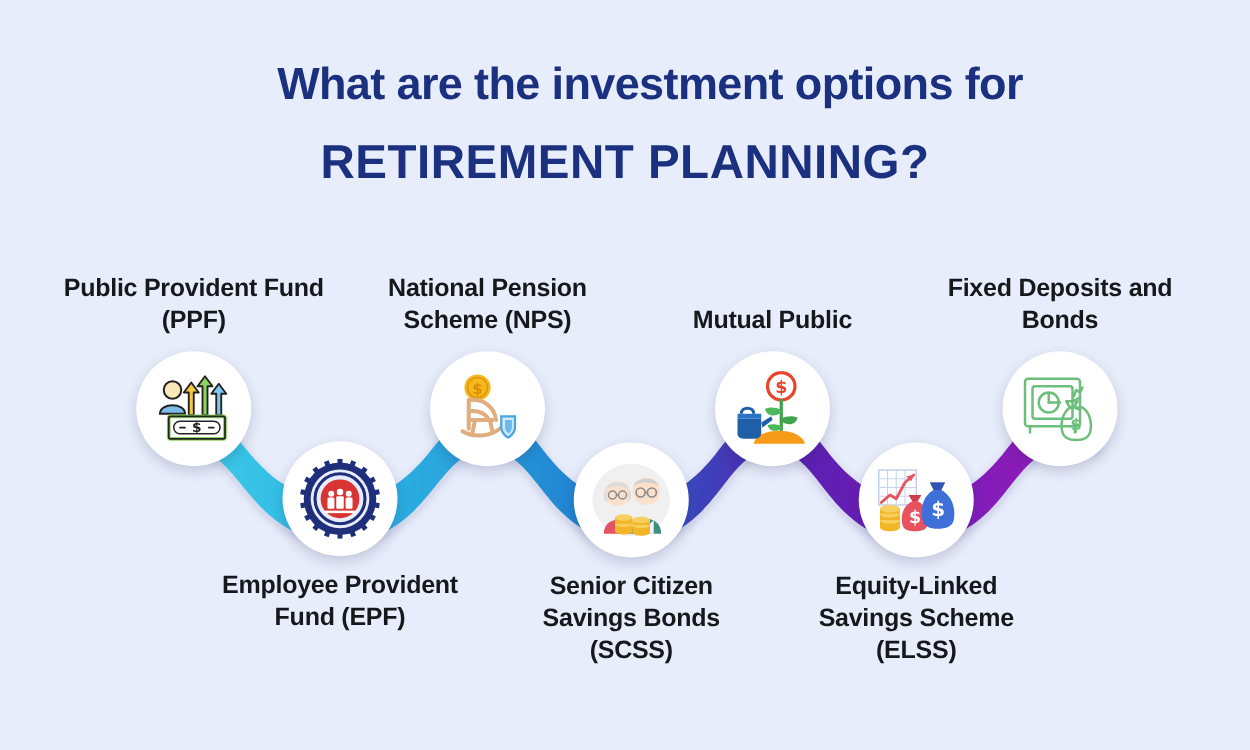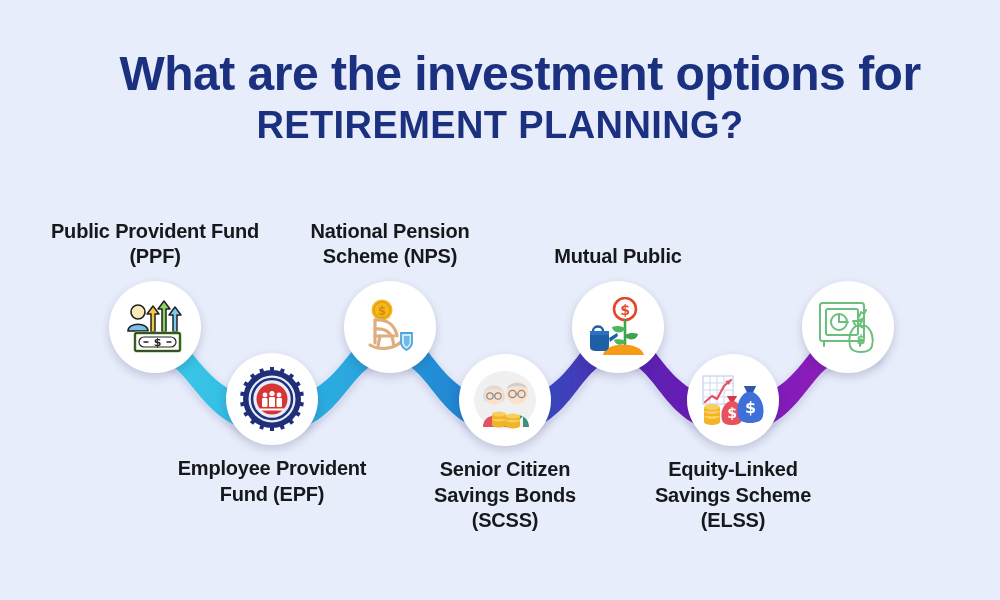--- a/index.html
+++ b/index.html
@@ -17,34 +17,34 @@
 
   
   .title-block {
     position: absolute;
     top: 46px;
     left: 0;
     width: 1000px;
     text-align: center;
   }
   .title-line1 {
-    font-size: 48px;
+    font-size: 36px;
     font-weight: bold;
     color: #1b3180;
     letter-spacing: -0.5px;
     line-height: 1.18;
     padding-left: 40px;
   }
   .title-line2 {
     font-size: 38px;
     font-weight: bold;
     color: #1b3180;
     letter-spacing: 0.4px;
     line-height: 1.18;
-    margin-top: 0;
+    margin-top: 20px;
   }
 
   
   .flow {
     position: absolute;
     left: 0;
     top: 0;
     width: 1000px;
     height: 600px;
   }
@@ -348,15 +348,16 @@
           <path d="M22 23 L22 15.5"></path>
           <path d="M7 42 L7 47 M43 42 L43 47"></path>
           <path d="M41 22 l6 -3 M41 26 l6 3"></path>
           <path d="M42 18 l2 -5 l3 2 l2 -4"></path>
           <path d="M36 22 L45 22 L42 27 L39 27 Z"></path>
           <path d="M39 27 C33 31, 31 40, 33 47 C34 51, 38 53, 44 53 C50 53, 54 51, 55 47 C57 40, 55 31, 49 27 Z"></path>
         </g>
         <text x="44" y="45" font-family="DejaVu Sans, sans-serif" font-size="13" font-weight="bold" fill="#6bbf7a" text-anchor="middle">$</text>
       </svg>
     </div>
+    <div class="node-label label-above">Fixed Deposits and Bonds</div>
   </div>
 
 </div>
 
 </body></html>

